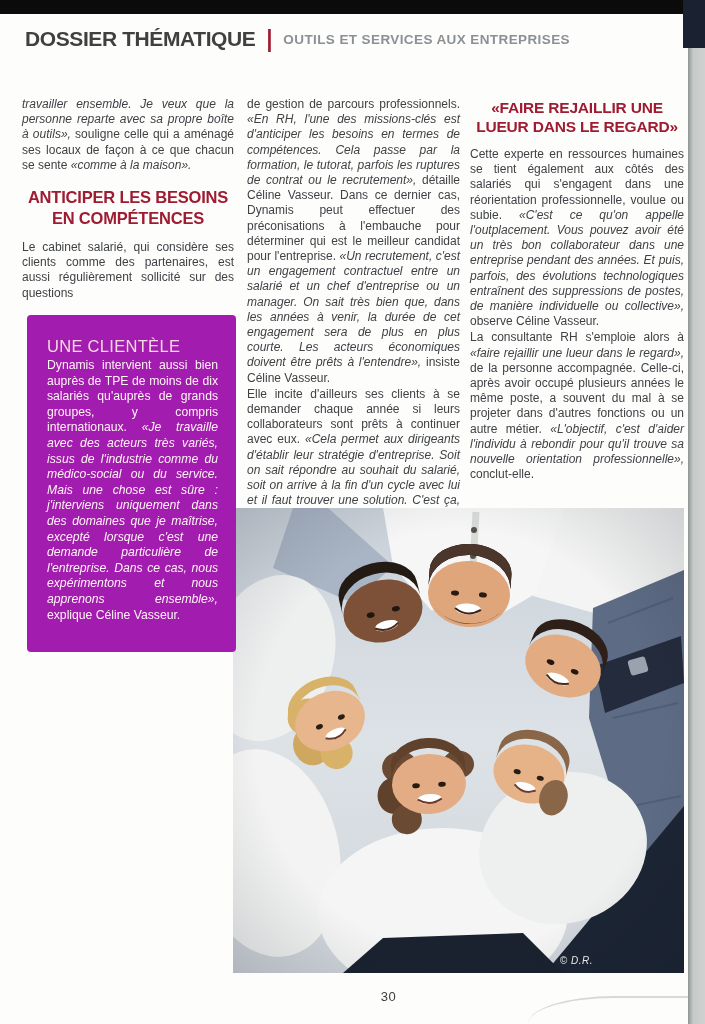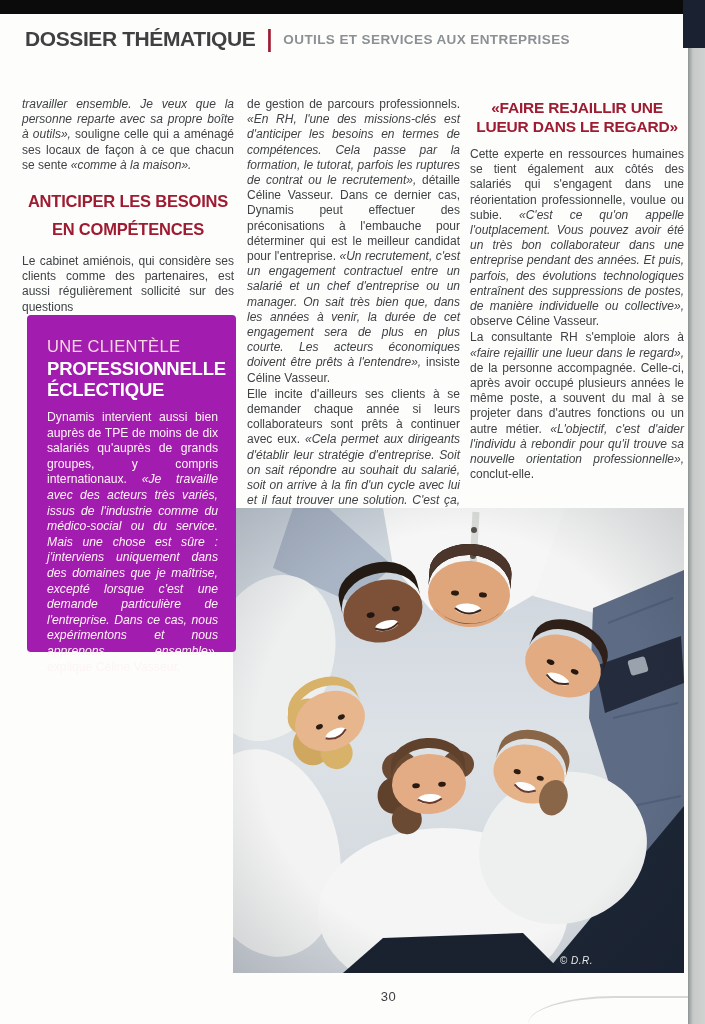--- a/index.html
+++ b/index.html
@@ -25,21 +25,21 @@
   .h-sep{font-size:21px;font-weight:700;color:#9e1b31;transform:scaleY(1.15);}
   .h-sub{font-size:13.5px;font-weight:700;letter-spacing:0.4px;color:#8b9094;text-align:center;}
   
   .col{position:absolute;top:97px;font-size:12px;line-height:15.2px;text-align:justify;}
   .col p{margin:0;}
   .col1{left:22px;width:212px;}
   .col2{left:247px;width:213px;}
   .col3{left:470px;width:214px;}
   em{font-style:italic;}
   .red-head{margin:14px 0 11px 0;text-align:center;color:#9e1b31;
-    font-size:16.5px;line-height:28px;font-weight:800;letter-spacing:-0.2px;
+    font-size:16.5px;line-height:21px;font-weight:800;letter-spacing:-0.2px;
     font-stretch:condensed;text-transform:uppercase;}
   .col3 .red-head{margin-top:2px;font-size:15.5px;line-height:18.5px;}
   .col2 p + p, .col3 p + p{margin-top:1px;}
   
   .redbox{position:absolute;left:27px;top:315px;width:209px;height:337px;
     box-sizing:border-box;background:#a21caf;border-radius:4px;
     padding:22px 18px 18px 20px;color:#ffffff;z-index:10;}
   .kicker{font-size:16.5px;font-weight:400;letter-spacing:0.3px;color:#f3dade;margin-bottom:2px;}
   .boxtitle{font-size:18.5px;line-height:21px;font-weight:800;letter-spacing:-0.2px;margin-bottom:10px;}
   .boxbody{margin:0;font-size:12.2px;line-height:15.6px;text-align:justify;color:#fdf4f4;}
@@ -64,26 +64,25 @@
 
   <div class="header">
     <span class="h-title">DOSSIER THÉMATIQUE</span>
     <span class="h-sep">|</span>
     <span class="h-sub">OUTILS ET SERVICES AUX ENTREPRISES</span>
   </div>
 
   <div class="col col1">
     <p><em>travailler ensemble. Je veux que la personne reparte avec sa propre boîte à outils»,</em><span> souligne celle qui a aménagé ses locaux de façon à ce que chacun se sente </span><em>«comme à la maison».</em></p>
     <h2 class="red-head">ANTICIPER LES BESOINS EN COMPÉTENCES</h2>
-    <p>Le cabinet amiénois, qui considère ses clients comme des partenaires, est aussi régulièrement sollicité sur des questions</p>
+    <p>Le cabinet salarié, qui considère ses clients comme des partenaires, est aussi régulièrement sollicité sur des questions</p>
   </div>
 
   <aside class="redbox">
     <div class="kicker">UNE CLIENTÈLE</div>
-    <div class="boxtitle">PROFESSIONNELLE ÉCLECTIQUE</div>
     <p class="boxbody"><span>Dynamis intervient aussi bien auprès de TPE de moins de dix salariés qu'auprès de grands groupes, y compris internationaux. </span><em>«Je travaille avec des acteurs très variés, issus de l'industrie comme du médico-social ou du service. Mais une chose est sûre : j'interviens uniquement dans des domaines que je maîtrise, excepté lorsque c'est une demande particulière de l'entreprise. Dans ce cas, nous expérimentons et nous apprenons ensemble»,</em><span> explique Céline Vasseur.</span></p>
   </aside>
 
   <div class="col col2">
     <p><span>de gestion de parcours professionnels. </span><em>«En RH, l'une des missions-clés est d'anticiper les besoins en termes de compétences. Cela passe par la formation, le tutorat, parfois les ruptures de contrat ou le recrutement»,</em><span> détaille Céline Vasseur. Dans ce dernier cas, Dynamis peut effectuer des préconisations à l'embauche pour déterminer qui est le meilleur candidat pour l'entreprise. </span><em>«Un recrutement, c'est un engagement contractuel entre un salarié et un chef d'entreprise ou un manager. On sait très bien que, dans les années à venir, la durée de cet engagement sera de plus en plus courte. Les acteurs économiques doivent être prêts à l'entendre»,</em><span> insiste Céline Vasseur.</span></p>
     <p><span>Elle incite d'ailleurs ses clients à se demander chaque année si leurs collaborateurs sont prêts à continuer avec eux. </span><em>«Cela permet aux dirigeants d'établir leur stratégie d'entreprise. Soit on sait répondre au souhait du salarié, soit on arrive à la fin d'un cycle avec lui et il faut trouver une solution. C'est ça, anticiper»,</em><span> souligne-t-elle.</span></p>
   </div>
 
   <div class="col col3">
     <h2 class="red-head">«FAIRE REJAILLIR UNE LUEUR DANS LE REGARD»</h2>

